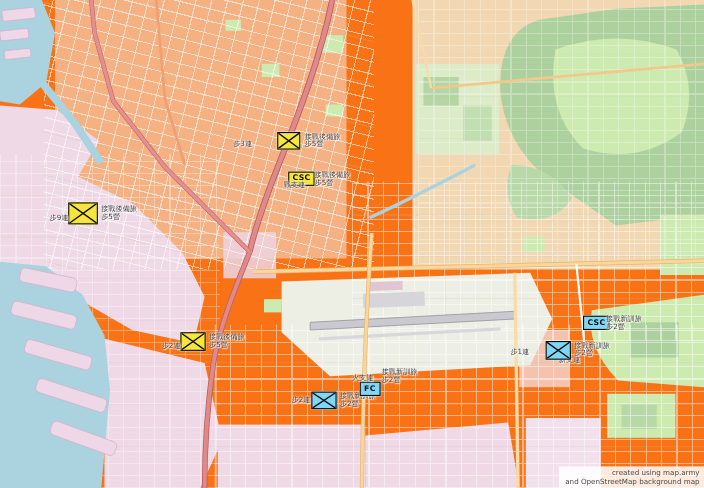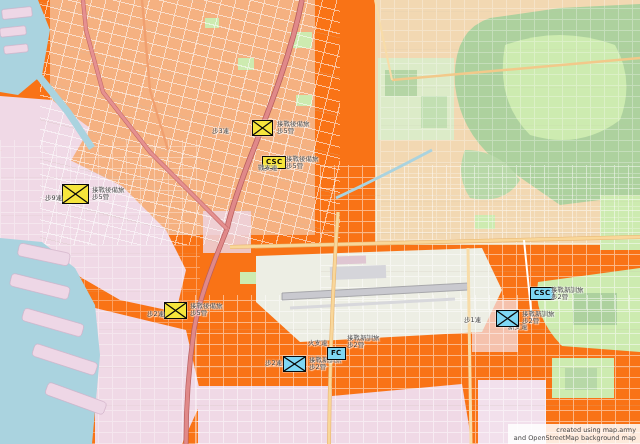--- a/index.html
+++ b/index.html
@@ -187,21 +187,21 @@
       <div class="mlabel" style="left: 309px; top: 357px;">
         <div>接戰新訓旅</div>
         <div>步2營</div>
       </div>
       <div class="mlabel" style="left: 265px; top: 360px;">步2連</div>
       <div class="badge" style="left: 327px; top: 347px; background: rgb(126, 215, 244);">FC</div>
       <div class="mlabel" style="left: 347px; top: 335px;">
         <div>接戰新訓旅</div>
         <div>步2營</div>
       </div>
-      <div class="mlabel" style="left: 308px; top: 340px; text-align: right;">火支連</div>
+      <div class="mlabel" style="left: 320px; top: 340px; text-align: right;">火支連</div>
       <div class="badge" style="left: 530px; top: 287px; background: rgb(126, 215, 244);">CSC</div>
       <div class="mlabel" style="left: 551px; top: 287px;">
         <div>接戰新訓旅</div>
         <div>步2營</div>
       </div>
       <div class="mlabel" style="left: 508px; top: 295px; margin-top: 29px;">新支連</div>
       <div class="marker" style="left: 496px; top: 310px; width: 23px; height: 17px; background: rgb(126, 215, 244);">
         <svg viewBox="0 0 23 17" preserveAspectRatio="none">
       <line x1="0" y1="0" x2="23" y2="17" stroke="#0a0a0a" stroke-width="1.4"></line>
       <line x1="23" y1="0" x2="0" y2="17" stroke="#0a0a0a" stroke-width="1.4"></line>

